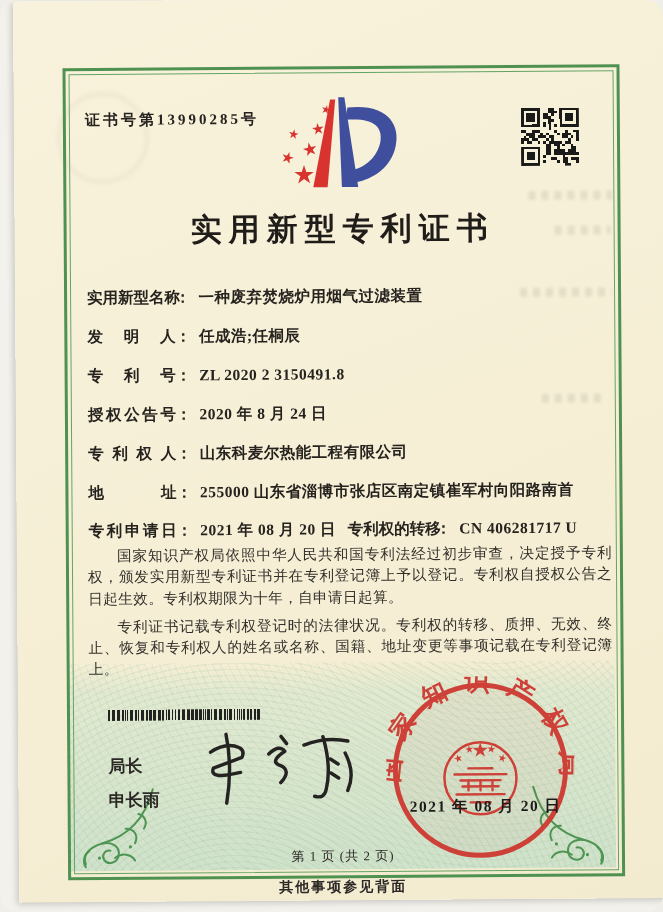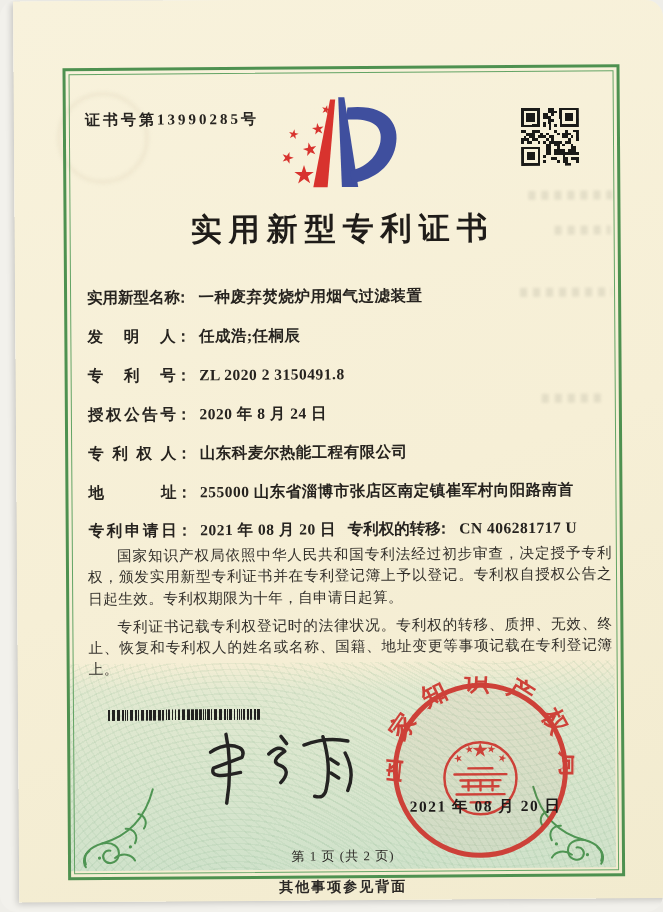--- a/index.html
+++ b/index.html
@@ -415,20 +415,24 @@
             <rect x="129" y="0" width="1" height="11"></rect>
             <rect x="131" y="0" width="1" height="11"></rect>
             <rect x="133" y="0" width="1" height="11"></rect>
             <rect x="135" y="0" width="2" height="11"></rect>
             <rect x="139" y="0" width="2" height="11"></rect>
             <rect x="142" y="0" width="2" height="11"></rect>
             <rect x="146" y="0" width="2" height="11"></rect>
             <rect x="149" y="0" width="3" height="11"></rect>
           </svg></div>
 
+      <div class="signer">
+        <div>局长</div>
+        <div>申长雨</div>
+      </div>
 
       <svg class="signature" width="172" height="86" viewBox="0 0 160 80">
         <g stroke="#242322" fill="none" stroke-width="3.2" stroke-linecap="round" stroke-linejoin="round" transform="rotate(-2 80 40)">
           <path d="M14,20 q15,-9 27,-3 q5,3 2,9 l-27,9 q-5,11 25,5"></path>
           <path d="M29,4 q5,30 -2,64"></path>
           <path d="M68,24 q10,-9 15,-2 q-15,9 -5,13 q11,5 0,16"></path>
           <path d="M80,8 l5,7"></path>
           <path d="M101,17 q21,-7 41,-2"></path>
           <path d="M119,10 q7,28 1,49 q-2,9 -11,6"></path>
           <path d="M139,26 q9,19 1,35"></path>

